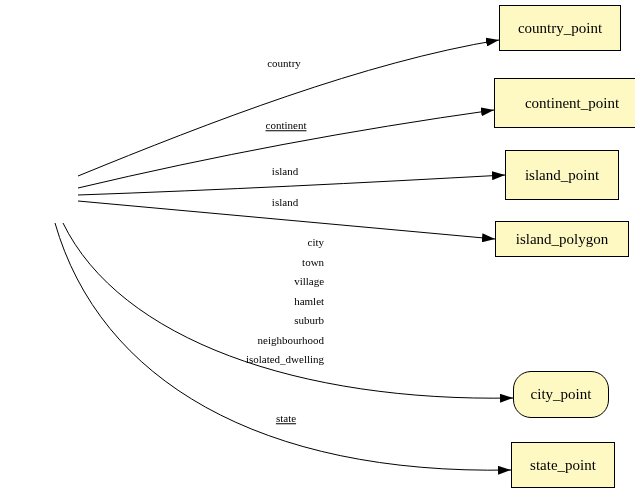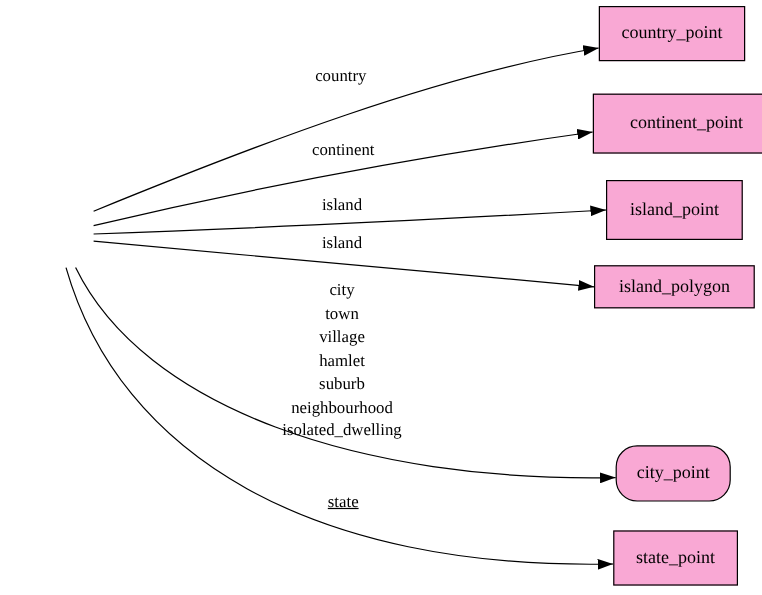--- a/index.html
+++ b/index.html
@@ -25,33 +25,33 @@
   }
   .edges-layer path.edge {
     fill: none;
     stroke: #000000;
     stroke-width: 1;
   }
   .node {
     position: absolute;
     box-sizing: border-box;
     border: 1px solid #000000;
-    background: #f9a8d4;
+    background: #fef9c3;
     display: flex;
     align-items: center;
     justify-content: center;
     font-size: 15px;
     white-space: nowrap;
   }
   .edge-label {
     position: absolute;
     transform: translate(-50%, -50%);
-    font-size: 14px;
+    font-size: 11px;
     line-height: 19.5px;
-    text-align: center;
+    text-align: right;
     white-space: pre-line;
   }
 </style>
 </head>
 <body>
 
 <div class="canvas">
 
   <svg class="edges-layer" viewBox="0 0 635 496" xmlns="http://www.w3.org/2000/svg">
     <defs>
@@ -75,21 +75,21 @@
   <div class="node" style="left:505px; top:150px; width:114px; height:50px;">island_point</div>
 
   <div class="node" style="left:495px; top:221px; width:134px; height:36px;">island_polygon</div>
 
   <div class="node" style="left:513px; top:371px; width:96px; height:47px;border-radius:18px;">city_point</div>
 
   <div class="node" style="left:511px; top:442px; width:104px; height:46px;">state_point</div>
 
   <div class="edge-label" style="left:284px; top:64px;">country</div>
 
-  <div class="edge-label" style="left:286px; top:126px;">continent</div>
+  <div class="edge-label" style="left:286px; top:126px;text-decoration:underline;">continent</div>
 
   <div class="edge-label" style="left:285px; top:172px;">island</div>
 
   <div class="edge-label" style="left:285px; top:203px;">island</div>
 
   <div class="edge-label" style="left:285px; top:301px;">city
 town
 village
 hamlet
 suburb

